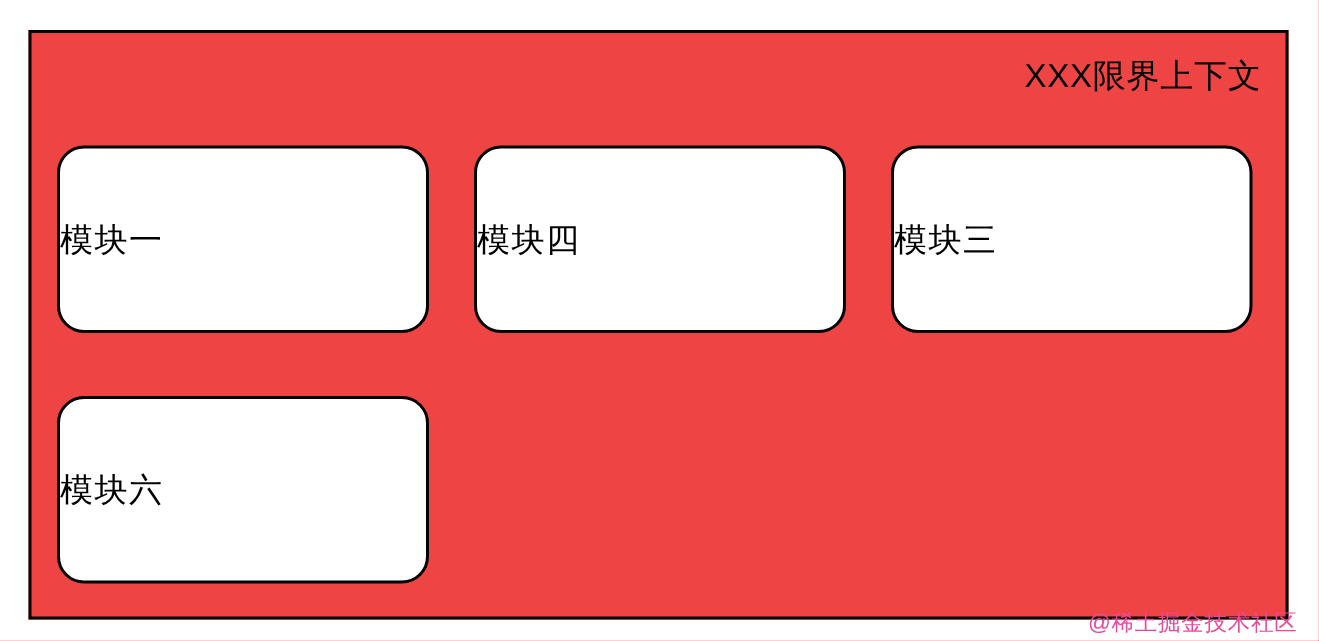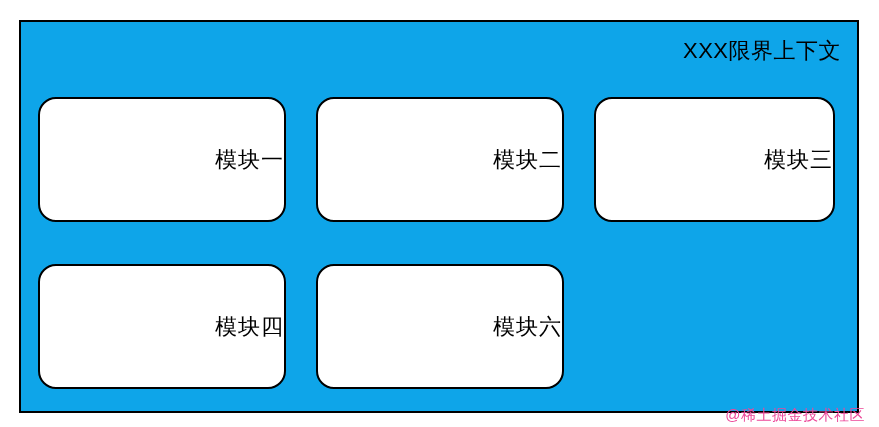--- a/index.html
+++ b/index.html
@@ -18,21 +18,21 @@
 
   
   .context-frame {
     position: absolute;
     left: 19px;
     top: 20px;
     width: 840px;
     height: 393px;
     box-sizing: border-box;
     border: 2.5px solid #000000;
-    background: #0ea5e9;
+    background: #ef4444;
   }
 
   
   .context-title {
     position: absolute;
     right: 16px;
     top: 16px;
     font-size: 22px;
     line-height: 1.2;
     letter-spacing: 0.5px;
@@ -53,21 +53,21 @@
     row-gap: 42px;
   }
 
   .module-box {
     box-sizing: border-box;
     border: 2.5px solid #000000;
     border-radius: 18px;
     background: #ffffff;
     display: flex;
     align-items: center;
-    justify-content: flex-end;
+    justify-content: flex-start;
   }
 
   .module-label {
     font-size: 22px;
     letter-spacing: 1px;
     color: #000000;
     white-space: nowrap;
   }
 
   
@@ -88,30 +88,27 @@
 <div class="context-frame">
 
   <div class="context-title">XXX限界上下文</div>
 
   <div class="module-grid">
 
     <div class="module-box">
       <span class="module-label">模块一</span>
     </div>
 
+
     <div class="module-box">
-      <span class="module-label">模块二</span>
+      <span class="module-label">模块四</span>
     </div>
 
     <div class="module-box">
       <span class="module-label">模块三</span>
-    </div>
-
-    <div class="module-box">
-      <span class="module-label">模块四</span>
     </div>
 
 
     <div class="module-box">
       <span class="module-label">模块六</span>
     </div>
 
   </div>
 </div>
 

